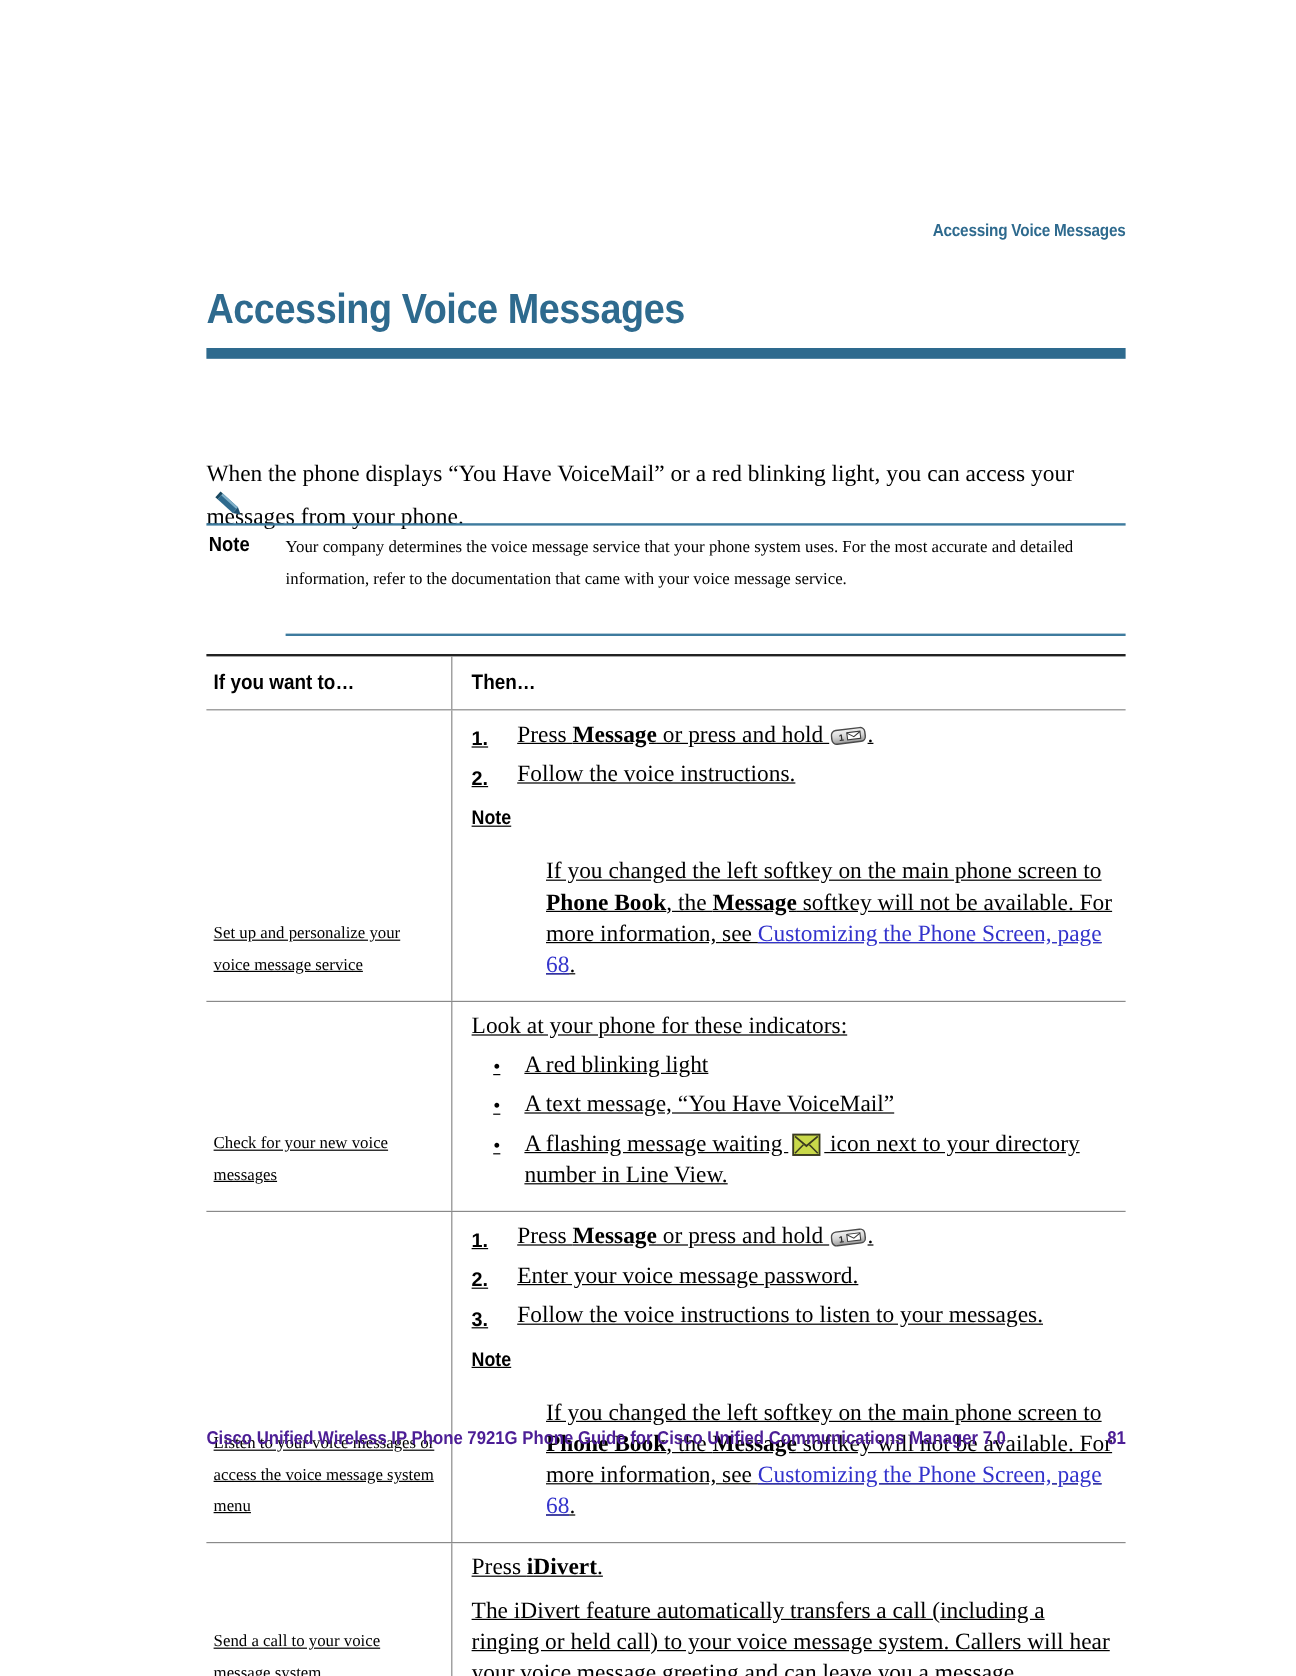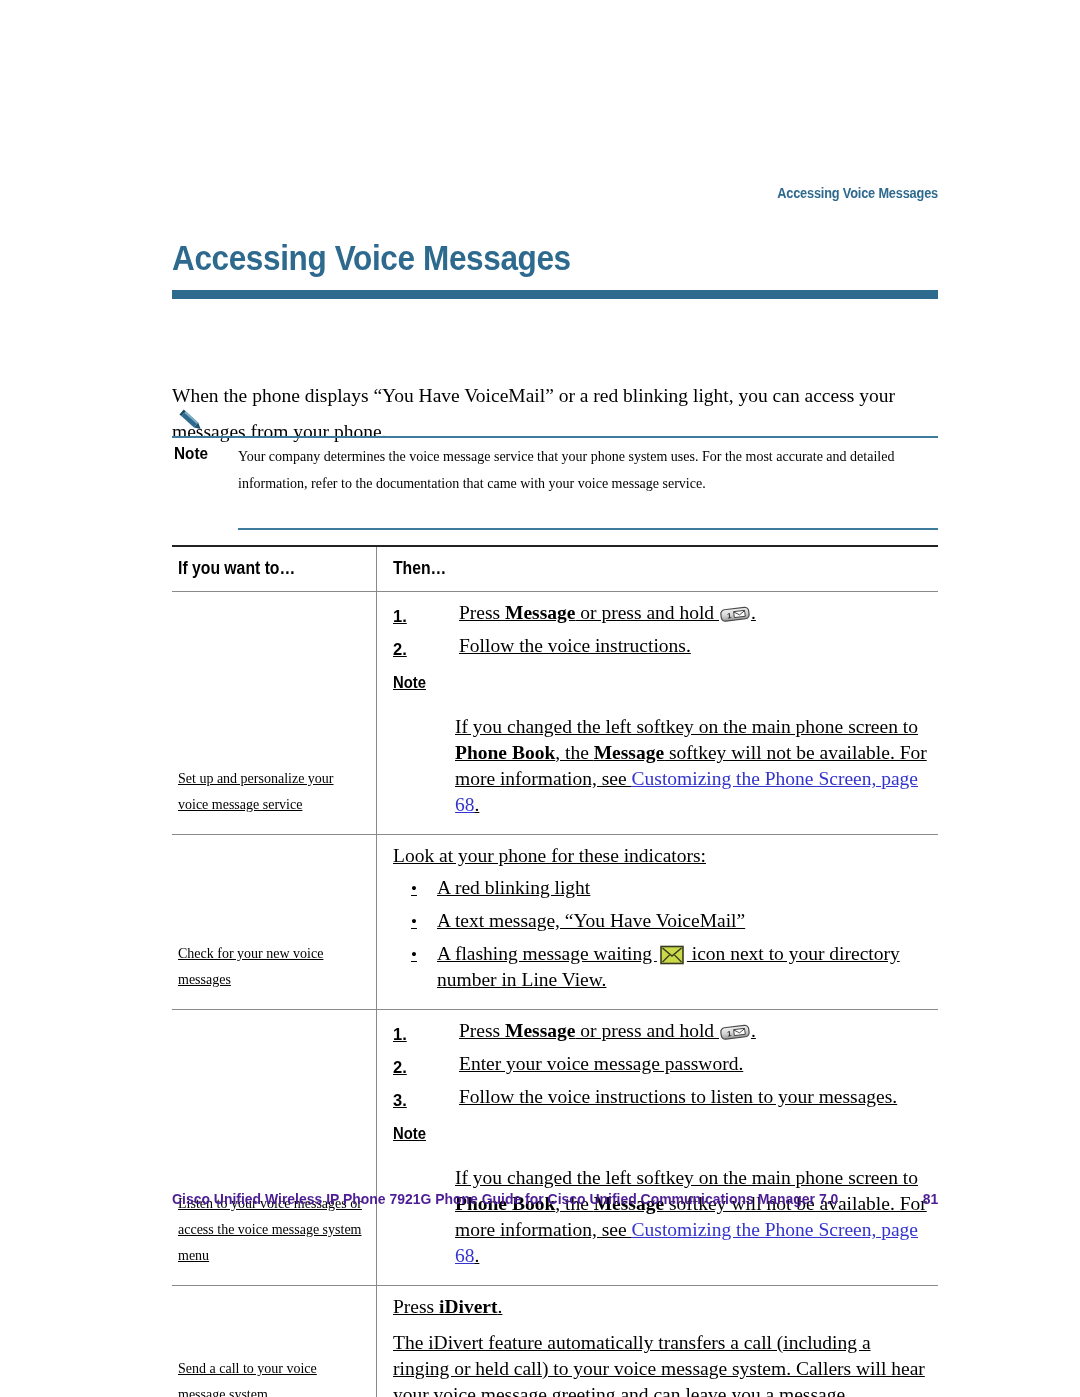--- a/index.html
+++ b/index.html
@@ -171,21 +171,21 @@
     display: flex;
     margin-bottom: 4px;
   }
   .step-num {
     flex: 0 0 38px;
     font-family: "Liberation Sans Narrow", "Liberation Sans", sans-serif;
     font-weight: bold;
     font-size: 16.5px;
     padding-top: 3px;
   }
-  .step-txt { flex: 1 1 auto; margin-left: 28px; }
+  .step-txt { flex: 1 1 auto; }
 
   
   .inner-note {
     display: flex;
     margin-top: 4px;
   }
   .inner-note-label {
     flex: 0 0 62px;
     font-family: "Liberation Sans Narrow", "Liberation Sans", sans-serif;
     font-weight: bold;

